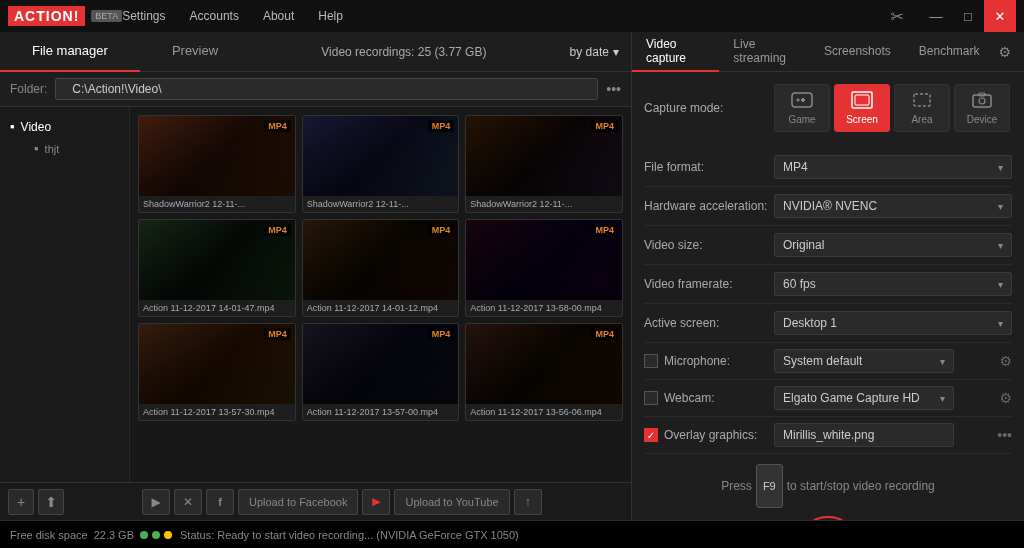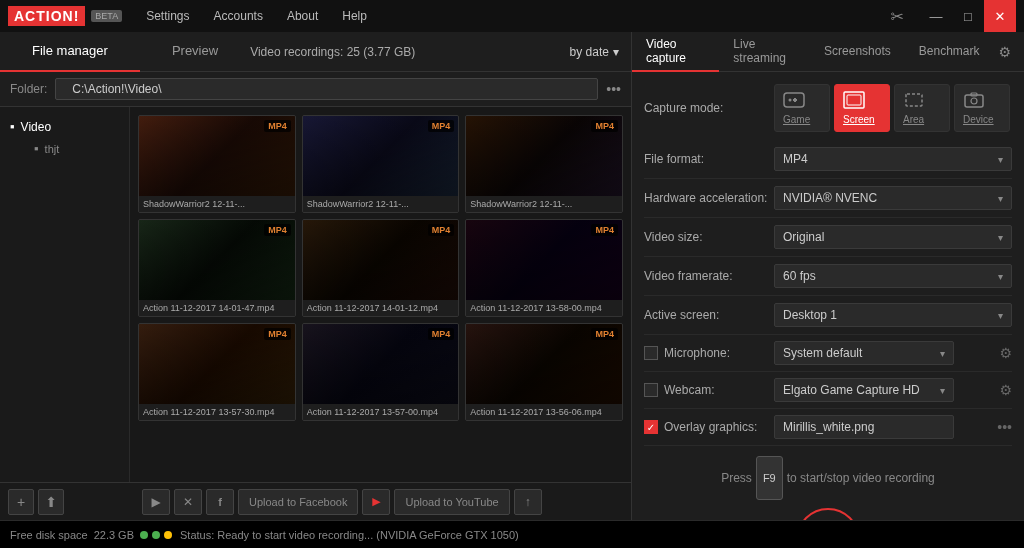--- a/index.html
+++ b/index.html
@@ -40,21 +40,20 @@
       color: #aaa;
       font-size: 9px;
       padding: 1px 4px;
       border-radius: 2px;
       margin-left: 2px;
       vertical-align: top;
     }
     .title-bar-nav {
       display: flex;
       gap: 24px;
-      margin-left: 24px;
     }
     .title-bar-nav span {
       color: #bbb;
       font-size: 12px;
       cursor: pointer;
     }
     .title-bar-spacer { flex: 1; }
     .title-bar-wrench { color: #888; font-size: 16px; cursor: pointer; margin-right: 16px; }
     .window-controls { display: flex; gap: 0; }
     .win-btn {
@@ -92,21 +91,21 @@
       color: #999;
       font-size: 13px;
       border-bottom: 2px solid transparent;
     }
     .tab-btn.active {
       color: white;
       border-bottom: 2px solid #e53333;
     }
     .recording-info {
       flex: 1;
-      text-align: left;
+      text-align: center;
       color: #aaa;
       font-size: 12px;
     }
     .sort-control {
       display: flex;
       align-items: center;
       gap: 4px;
       padding: 0 12px;
       cursor: pointer;
       color: #ccc;
@@ -315,45 +314,44 @@
     .right-panel {
       flex: 1;
       background: #1e1e1e;
       padding: 12px;
       overflow-y: auto;
     }
 
     .capture-modes {
       display: flex;
       align-items: center;
-      margin-bottom: 8px;
+      margin-bottom: 16px;
     }
     .capture-label {
       width: 130px;
       color: #aaa;
       font-size: 12px;
     }
     .mode-buttons {
       display: flex;
       gap: 4px;
     }
     .mode-btn {
       display: flex;
       flex-direction: column;
-      align-items: flex-start;
+      align-items: center;
       gap: 3px;
       padding: 6px 8px;
       border-radius: 3px;
       cursor: pointer;
       min-width: 56px;
       border: 1px solid #333;
       background: #2a2a2a;
       color: #888;
       font-size: 10px;
-      text-decoration: underline;
     }
     .mode-btn.active {
       background: #e53333;
       border-color: #e53333;
       color: white;
     }
 
     .setting-row {
       display: flex;
       align-items: center;

